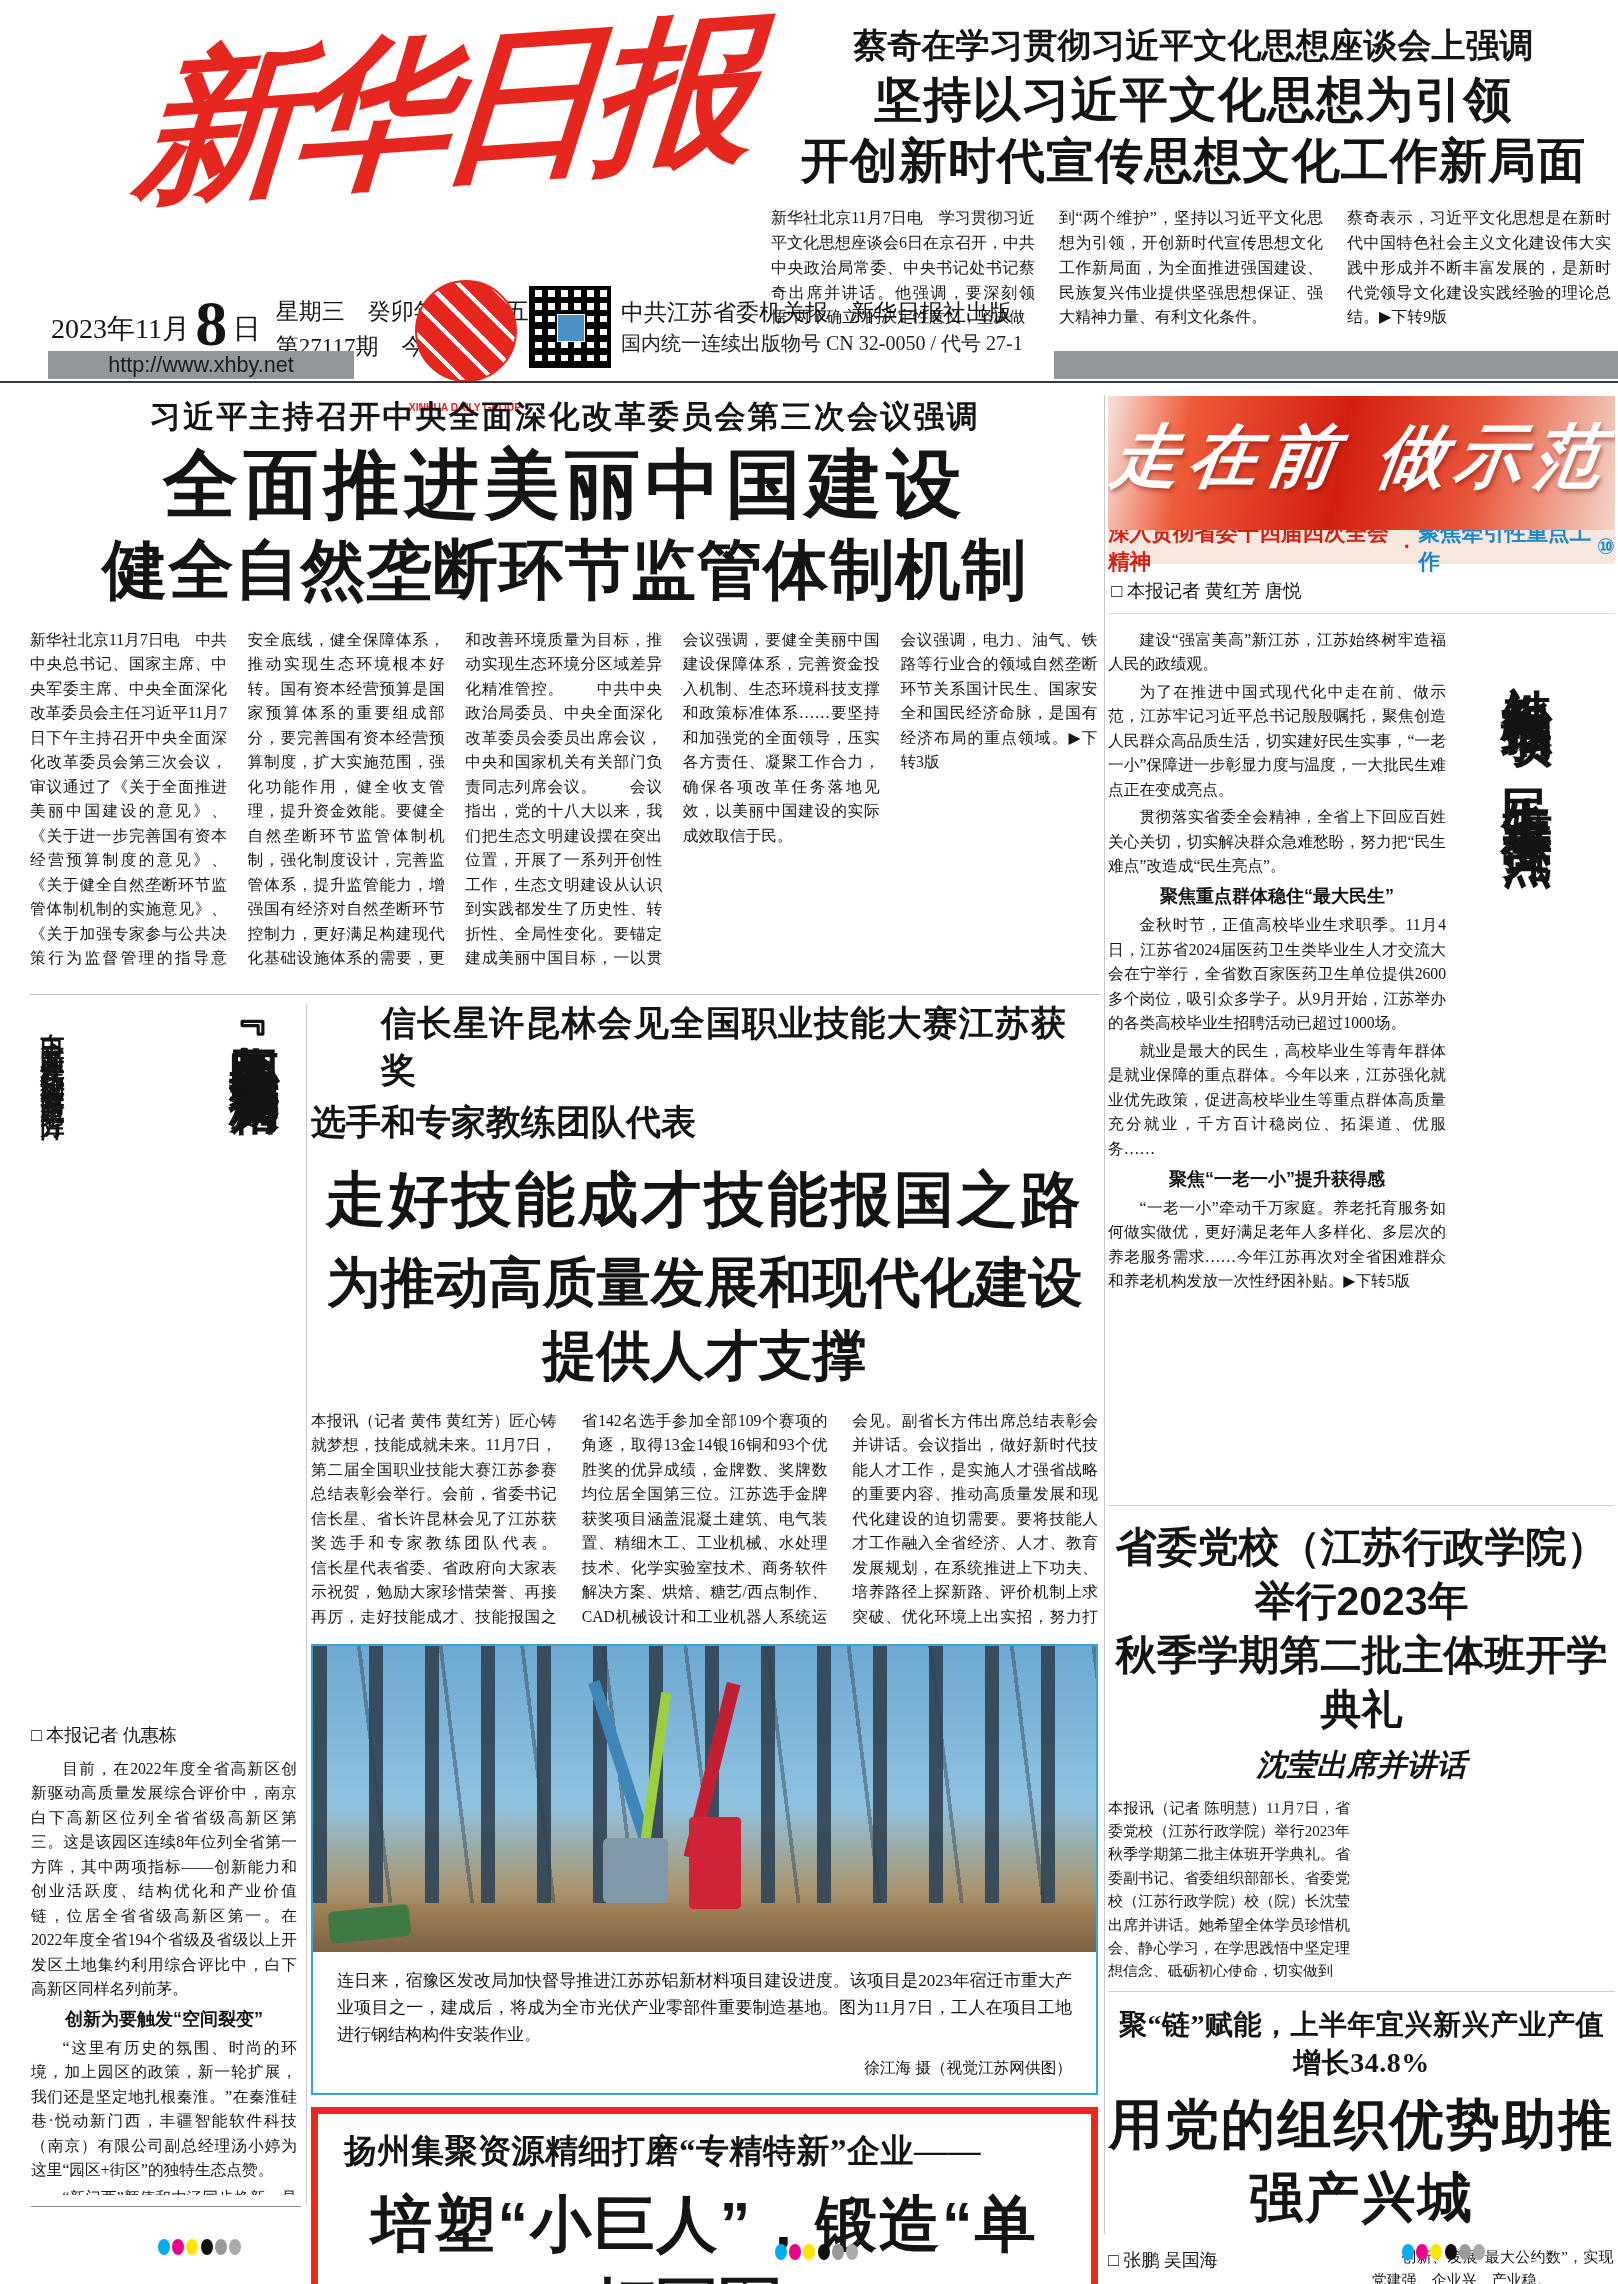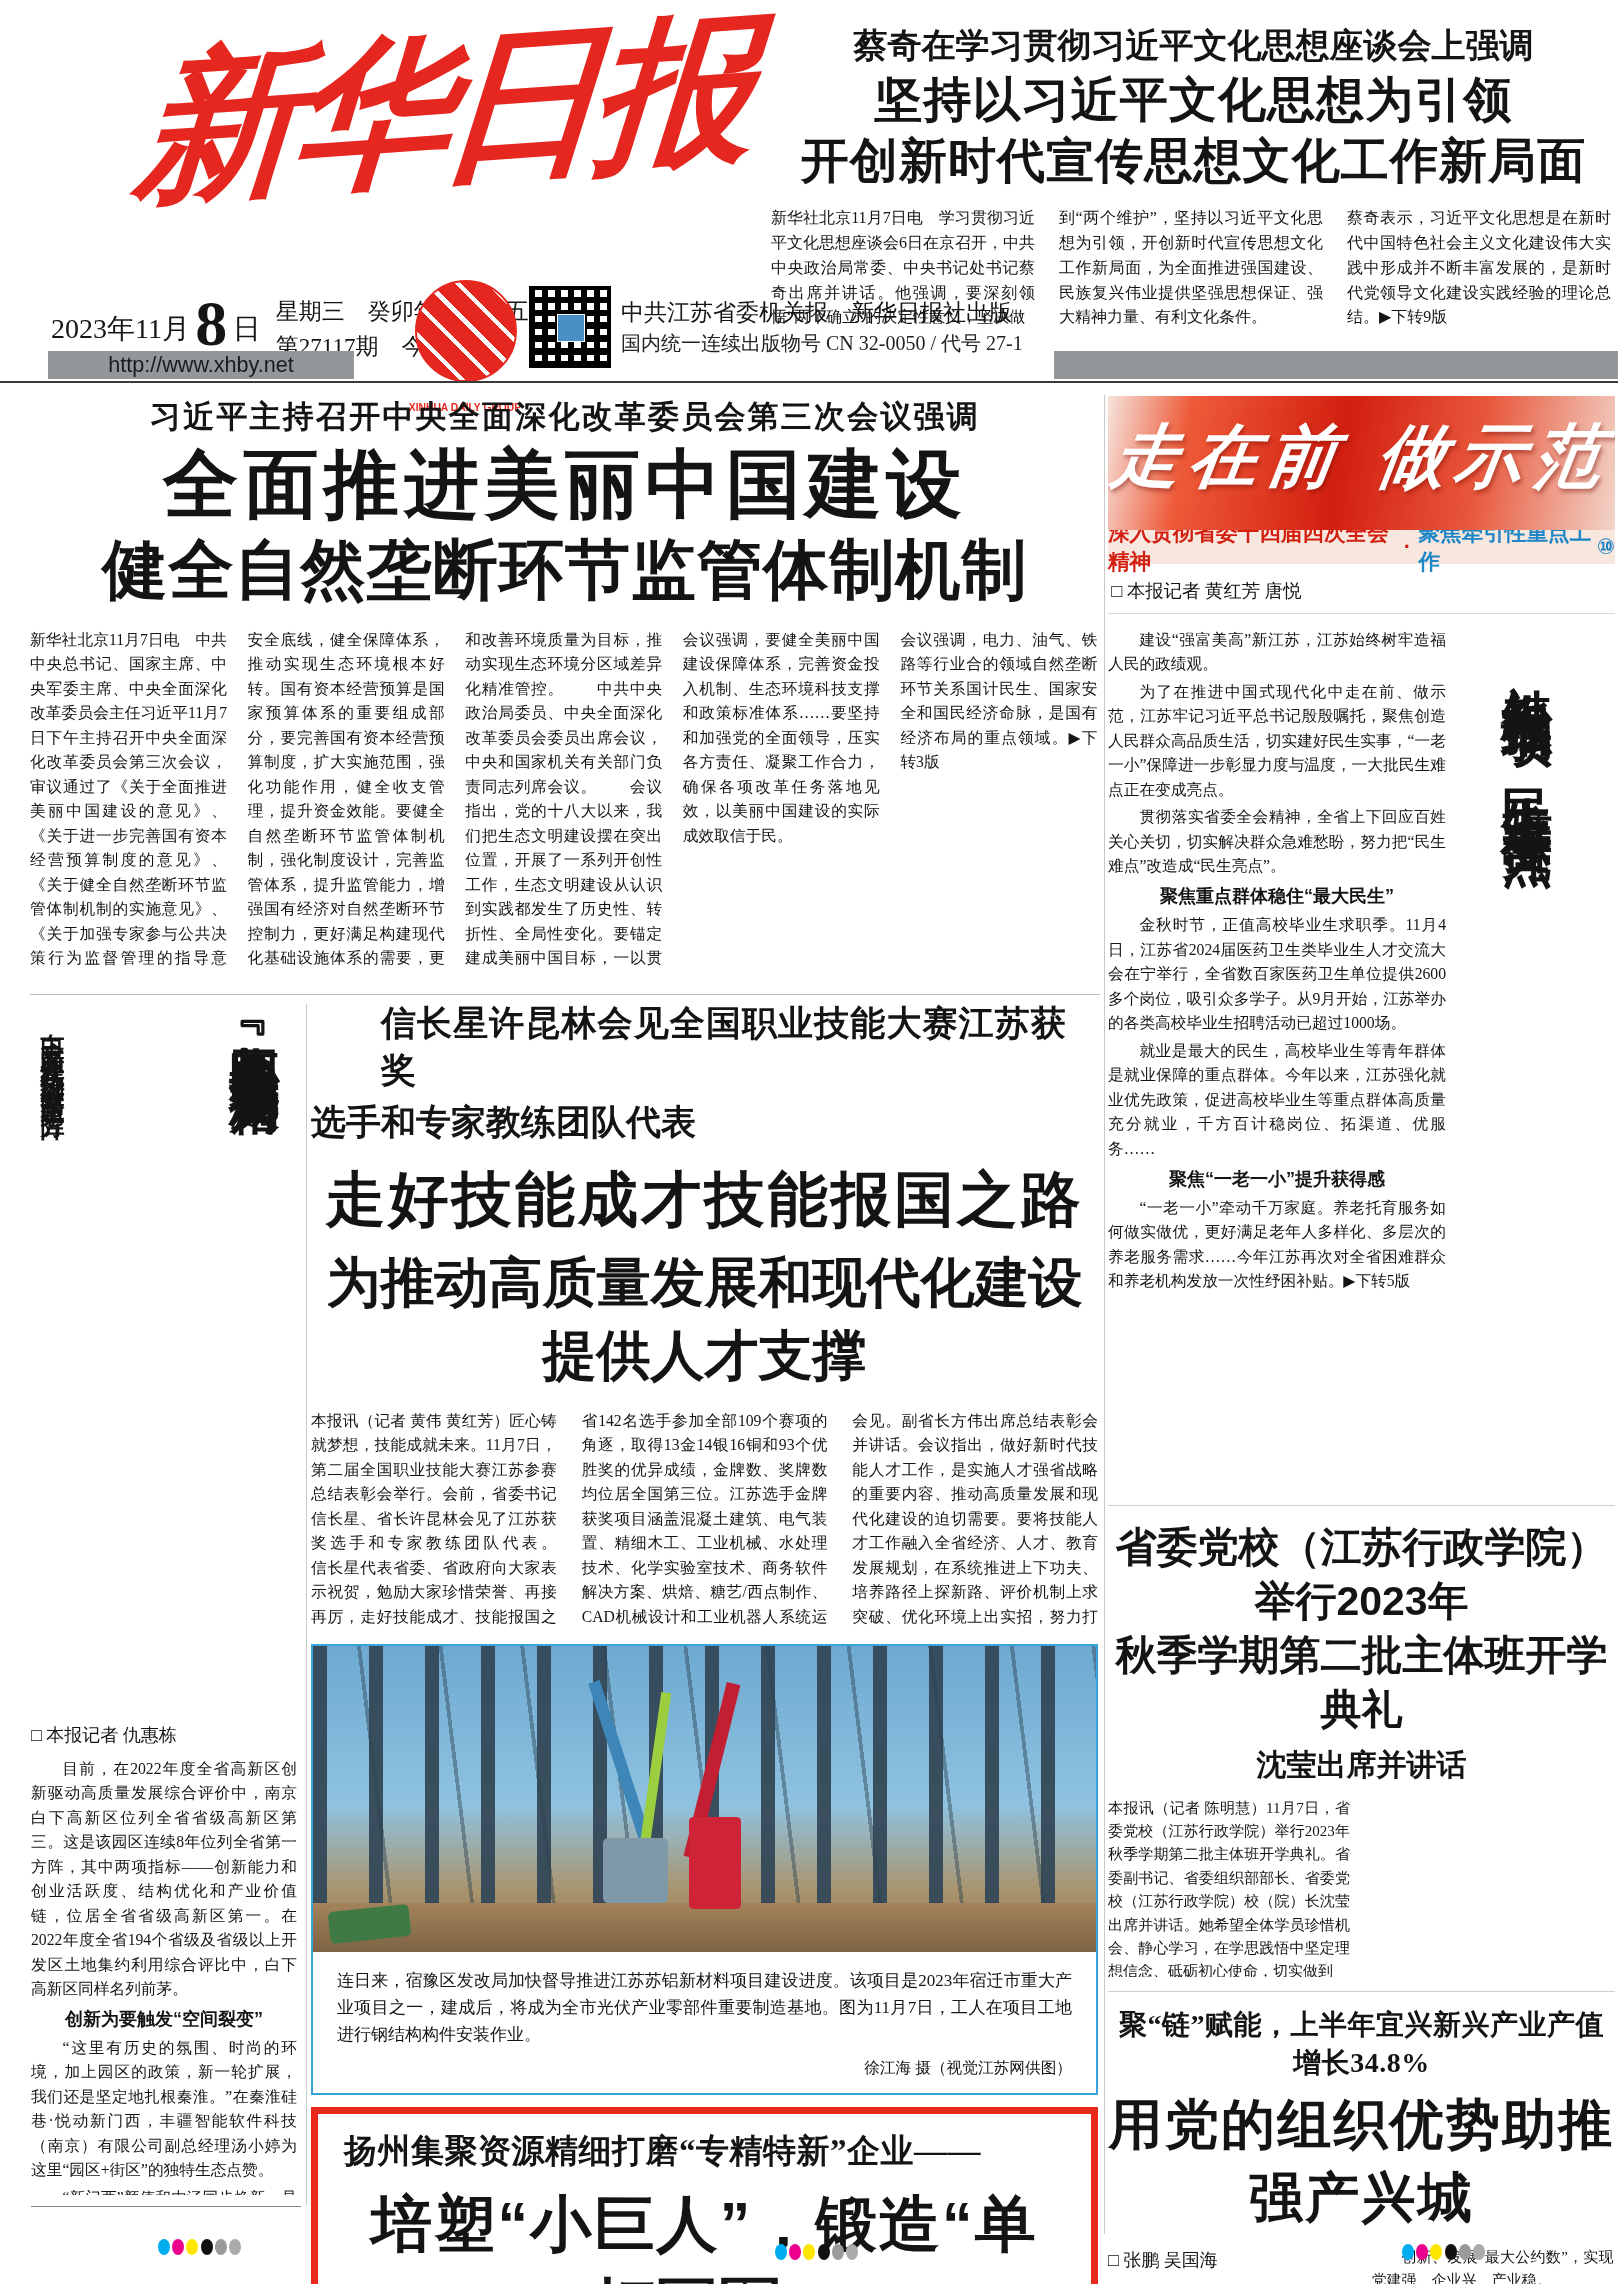--- a/index.html
+++ b/index.html
@@ -69,21 +69,21 @@
   #banner-sub .blue{color:#1c86c6;}
   #ms-byline{font-size:18.4px;padding:14px 3.2px 9.7px 3.2px;border-bottom:0.5px solid #d8d8d8;}
   #ms-flex{display:flex;margin-top:14px;}
   #ms-paras{width:338px;height:863px;overflow:hidden;font-size:15.7px;}
   #ms-vh{width:162px;display:flex;justify-content:center;}
   #ms-vertical{writing-mode:vertical-rl;text-orientation:upright;font-size:51px;font-weight:900;
      letter-spacing:7.6px;line-height:1.05;font-family:"Liberation Sans","DejaVu Sans",sans-serif;margin-top:16px;}
   .rail-sec{border-top:1.1px solid #cfcfcf;margin-top:14px;padding-top:14px;}
   #school-h1,#school-h2{font-size:41px;font-weight:900;text-align:center;line-height:1.32;
      font-family:"Liberation Sans","DejaVu Sans",sans-serif;}
-  #school-sub{font-size:30px;text-align:center;font-weight:bold;margin:8.7px 0 10.8px 0;}
+  #school-sub{font-size:30px;text-align:center;font-weight:bold;margin:8.7px 0 10.8px 0;font-style:italic;}
   #school-cols{gap:21.6px;}
   #school-cols .col{width:242px;height:180px;font-size:15px;}
   #yx-kicker{font-size:28px;font-weight:bold;text-align:center;letter-spacing:0.5px;}
   #yx-headline{font-size:54px;font-weight:900;text-align:center;margin:7.6px 0 10.8px 0;letter-spacing:2.2px;
      font-family:"Liberation Sans","DejaVu Sans",sans-serif;}
   #yx-cols{gap:21.6px;}
   #yx-cols .col{width:242px;height:172px;font-size:15px;}
   #yx-byline{font-size:18px;margin-bottom:7.6px;text-indent:0 !important;}
   
   #middle{position:absolute;left:311px;top:1000px;width:787px;}

